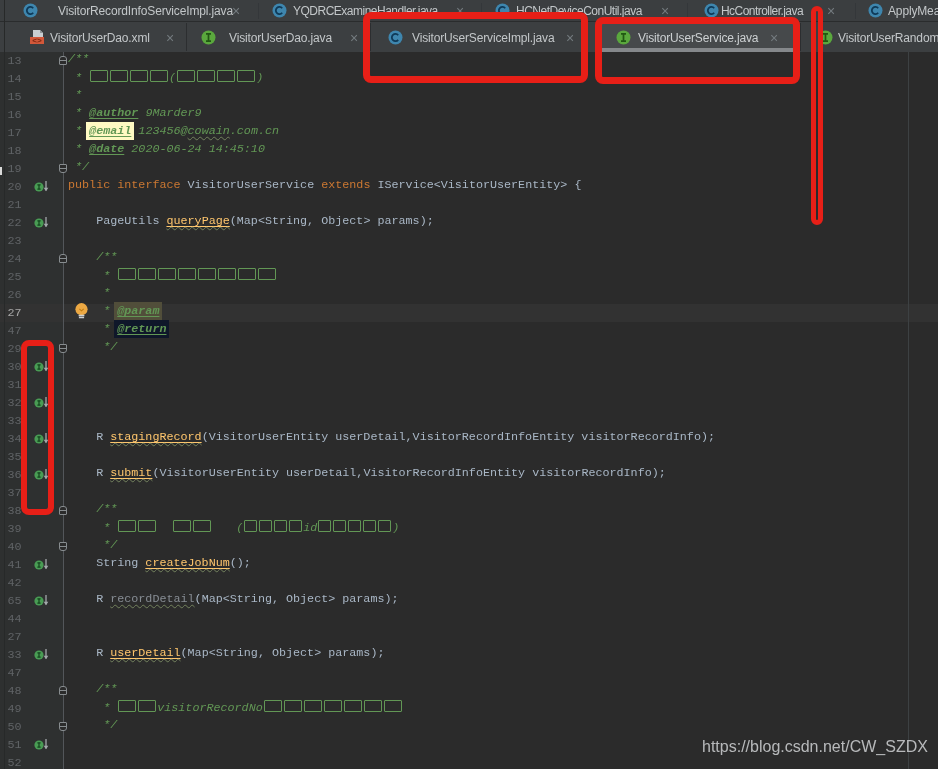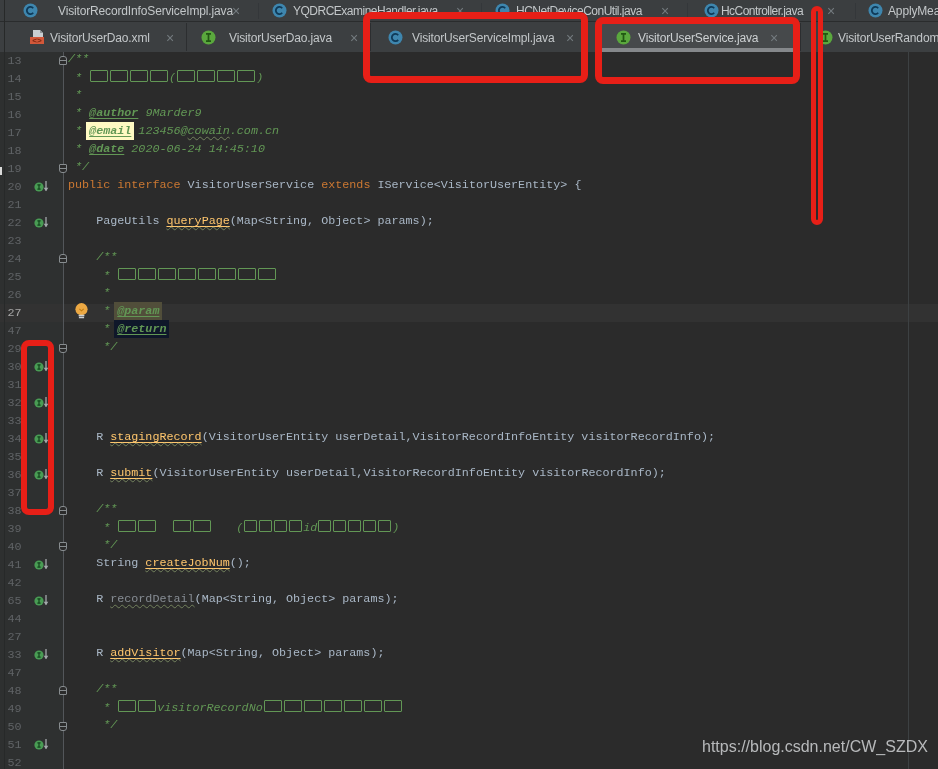--- a/index.html
+++ b/index.html
@@ -240,21 +240,21 @@
 <div class="ln" style="top:252px"><span class="c">     * <span class="tag pad" style="background:#514e3a">@param</span></span></div>
 <div class="ln" style="top:270px"><span class="c">     * <span class="tag pad" style="background:#0f172a">@return</span></span></div>
 <div class="ln" style="top:288px"><span class="c">     */</span></div>
 <div class="ln" style="top:378px">    R <span class="m"><span class="sq">stagingRecord</span></span>(VisitorUserEntity userDetail,VisitorRecordInfoEntity visitorRecordInfo);</div>
 <div class="ln" style="top:414px">    R <span class="m"><span class="sq">submit</span></span>(VisitorUserEntity userDetail,VisitorRecordInfoEntity visitorRecordInfo);</div>
 <div class="ln" style="top:450px"><span class="c">    /**</span></div>
 <div class="ln" style="top:468px"><span class="c">     * <span class="cjk"></span><span class="cjk"></span><span class="cs2"></span><span class="cjk"></span><span class="cjk"></span><span class="csp"></span>(<span class="cjks"></span><span class="cjks"></span><span class="cjks"></span><span class="cjks"></span>id<span class="cjks"></span><span class="cjks"></span><span class="cjks"></span><span class="cjks"></span><span class="cjks"></span>)</span></div>
 <div class="ln" style="top:486px"><span class="c">     */</span></div>
 <div class="ln" style="top:504px">    String <span class="m"><span class="sq">createJobNum</span></span>();</div>
 <div class="ln" style="top:540px">    R <span class="mg"><span class="sq">recordDetail</span></span>(Map&lt;String, Object&gt; params);</div>
-<div class="ln" style="top:594px">    R <span class="m"><span class="sq">addVisitor</span></span>(Map&lt;String, Object&gt; params);</div>
+<div class="ln" style="top:594px">    R <span class="m"><span class="sq">userDetail</span></span>(Map&lt;String, Object&gt; params);</div>
 <div class="ln" style="top:630px"><span class="c">    /**</span></div>
 <div class="ln" style="top:648px"><span class="c">     * <span class="cjk"></span><span class="cjk"></span><span style="font-style:italic">visitorRecordNo</span><span class="cjk"></span><span class="cjk"></span><span class="cjk"></span><span class="cjk"></span><span class="cjk"></span><span class="cjk"></span><span class="cjk"></span></span></div>
 <div class="ln" style="top:666px"><span class="c">     */</span></div>
 </div>
 <div class="abs" style="left:0;top:167px;width:2px;height:8px;background:#dadada"></div>
 <div class="abs" style="left:702px;top:738px;font-size:16px;color:#c3c5c7;opacity:.92">https://blog.csdn.net/CW_SZDX</div>
 <div class="red" style="left:363px;top:12px;width:225px;height:71px;border-width:7px"></div>
 <div class="red" style="left:595px;top:17px;width:205px;height:67px;border-width:7px"></div>
 <div class="red" style="left:811px;top:6px;width:12px;height:219px;border-width:5px;border-radius:6px"></div>
 <div class="red" style="left:21px;top:340px;width:33px;height:175px"></div>

